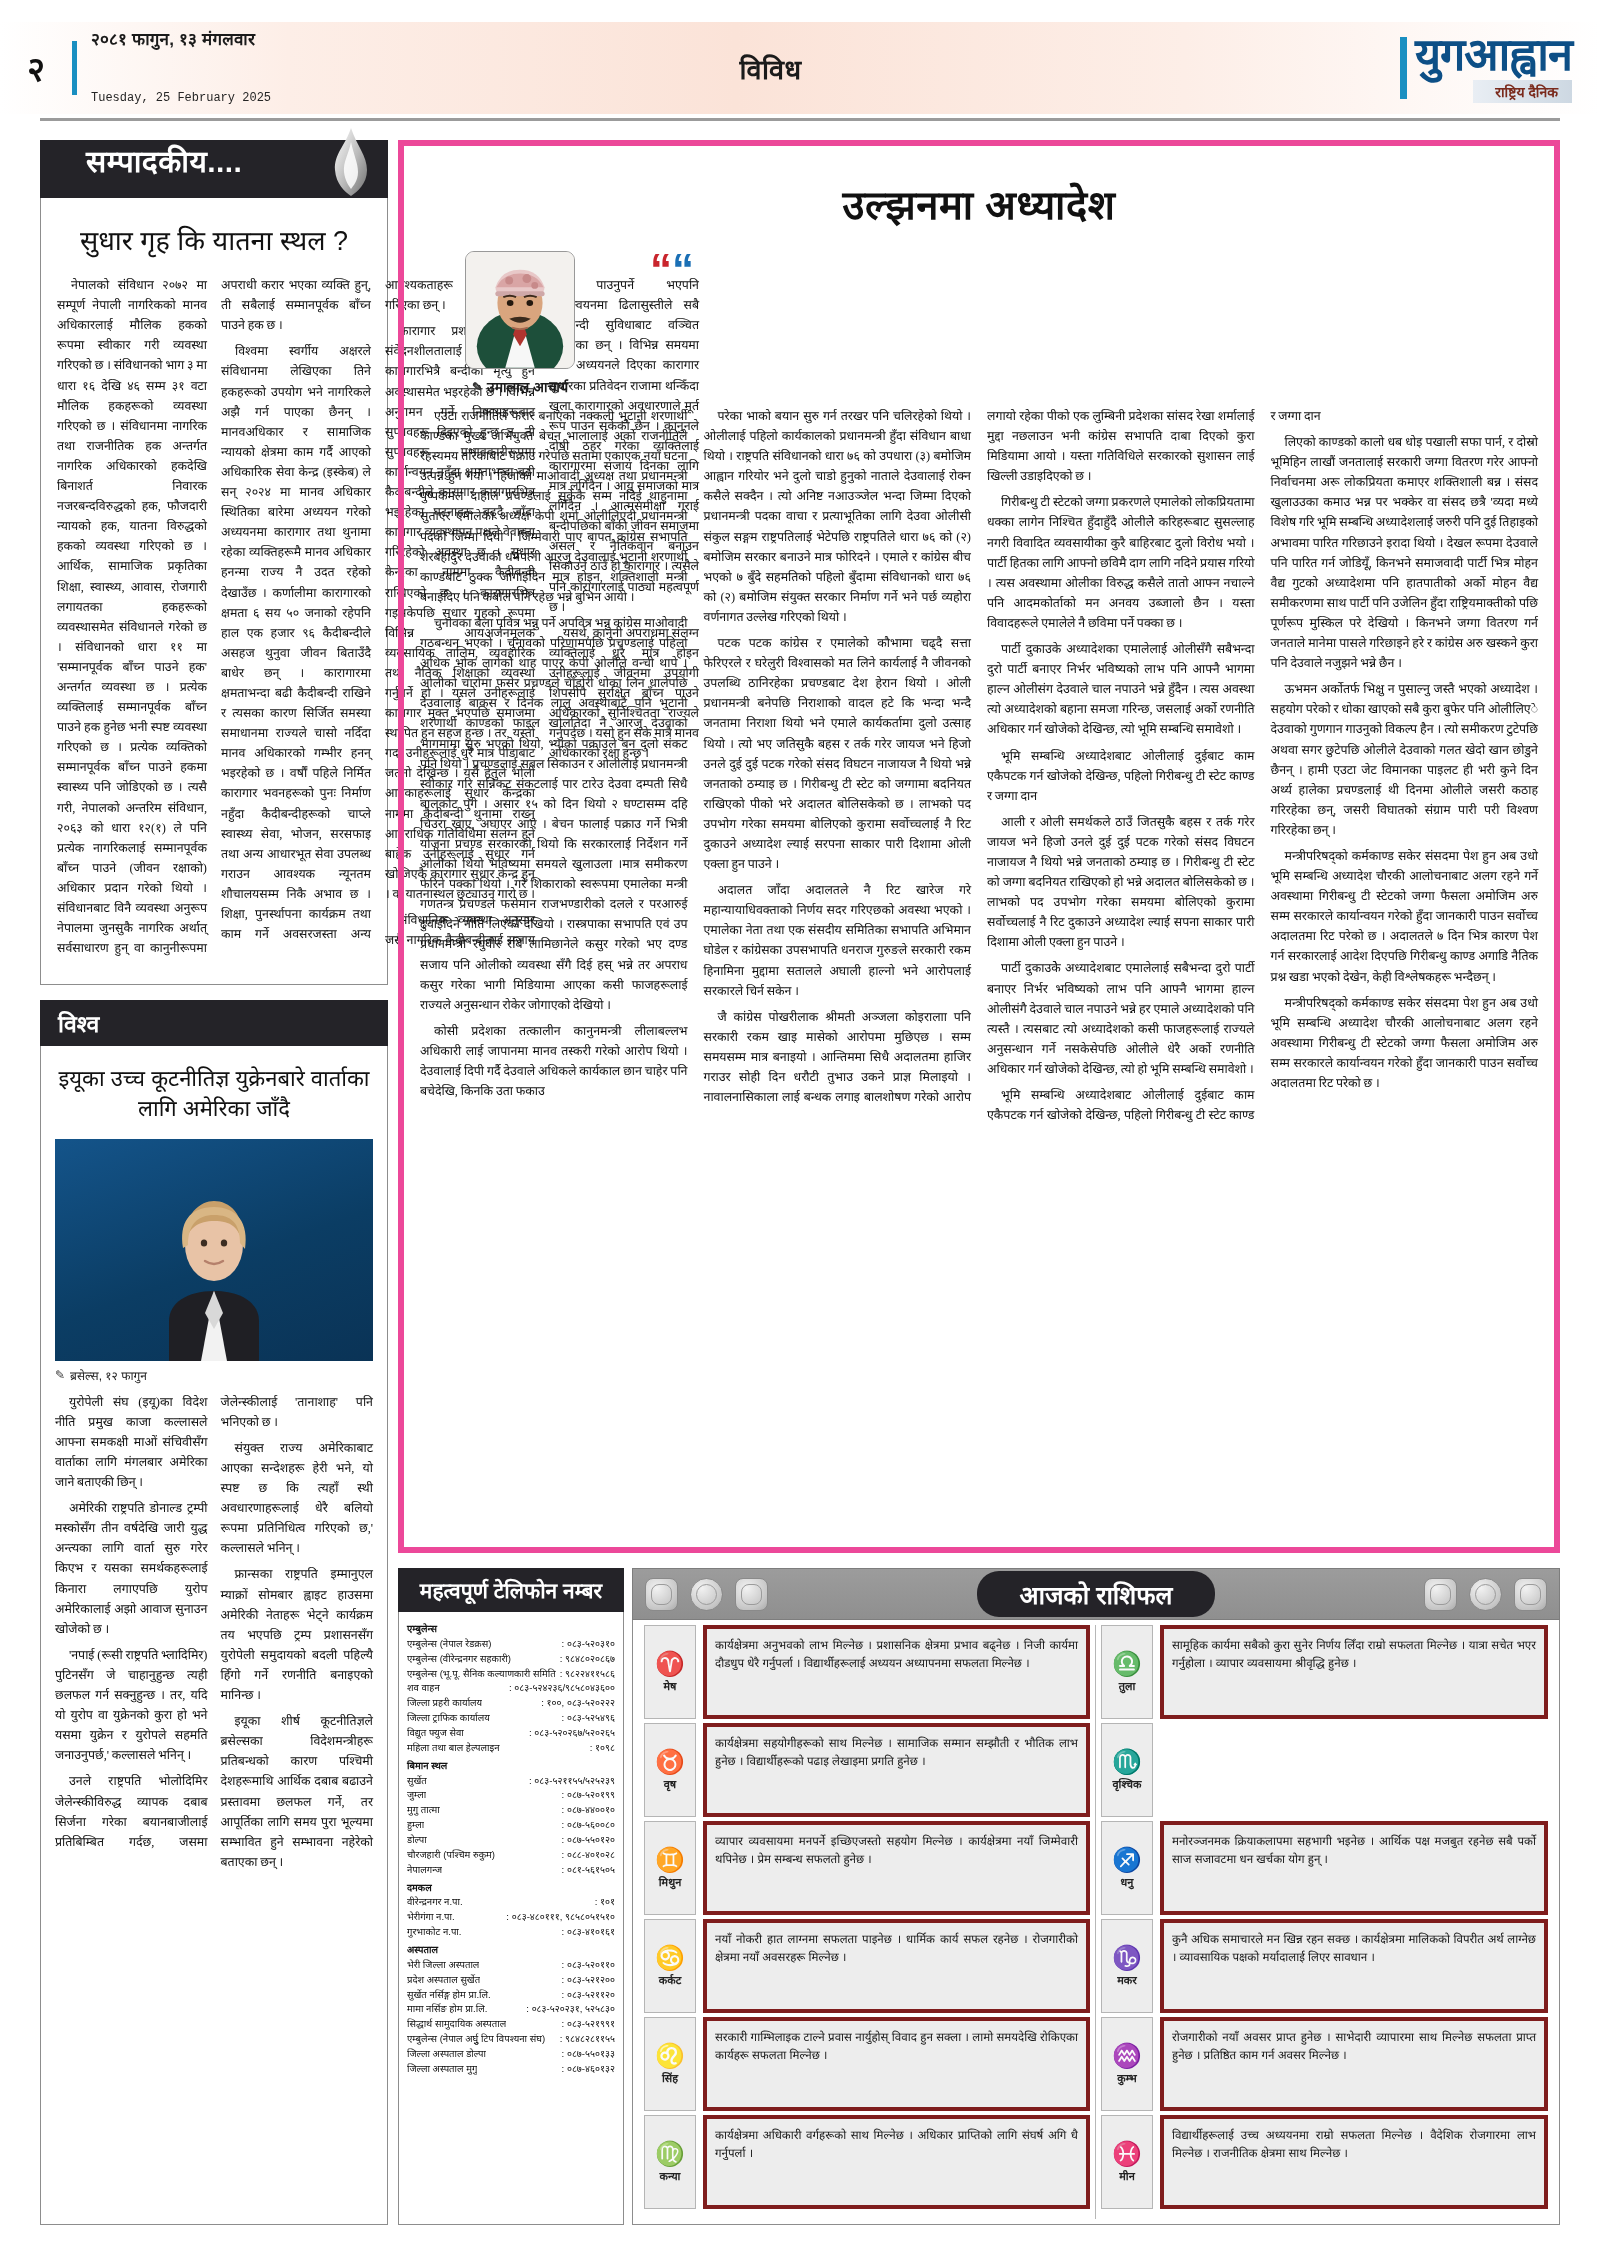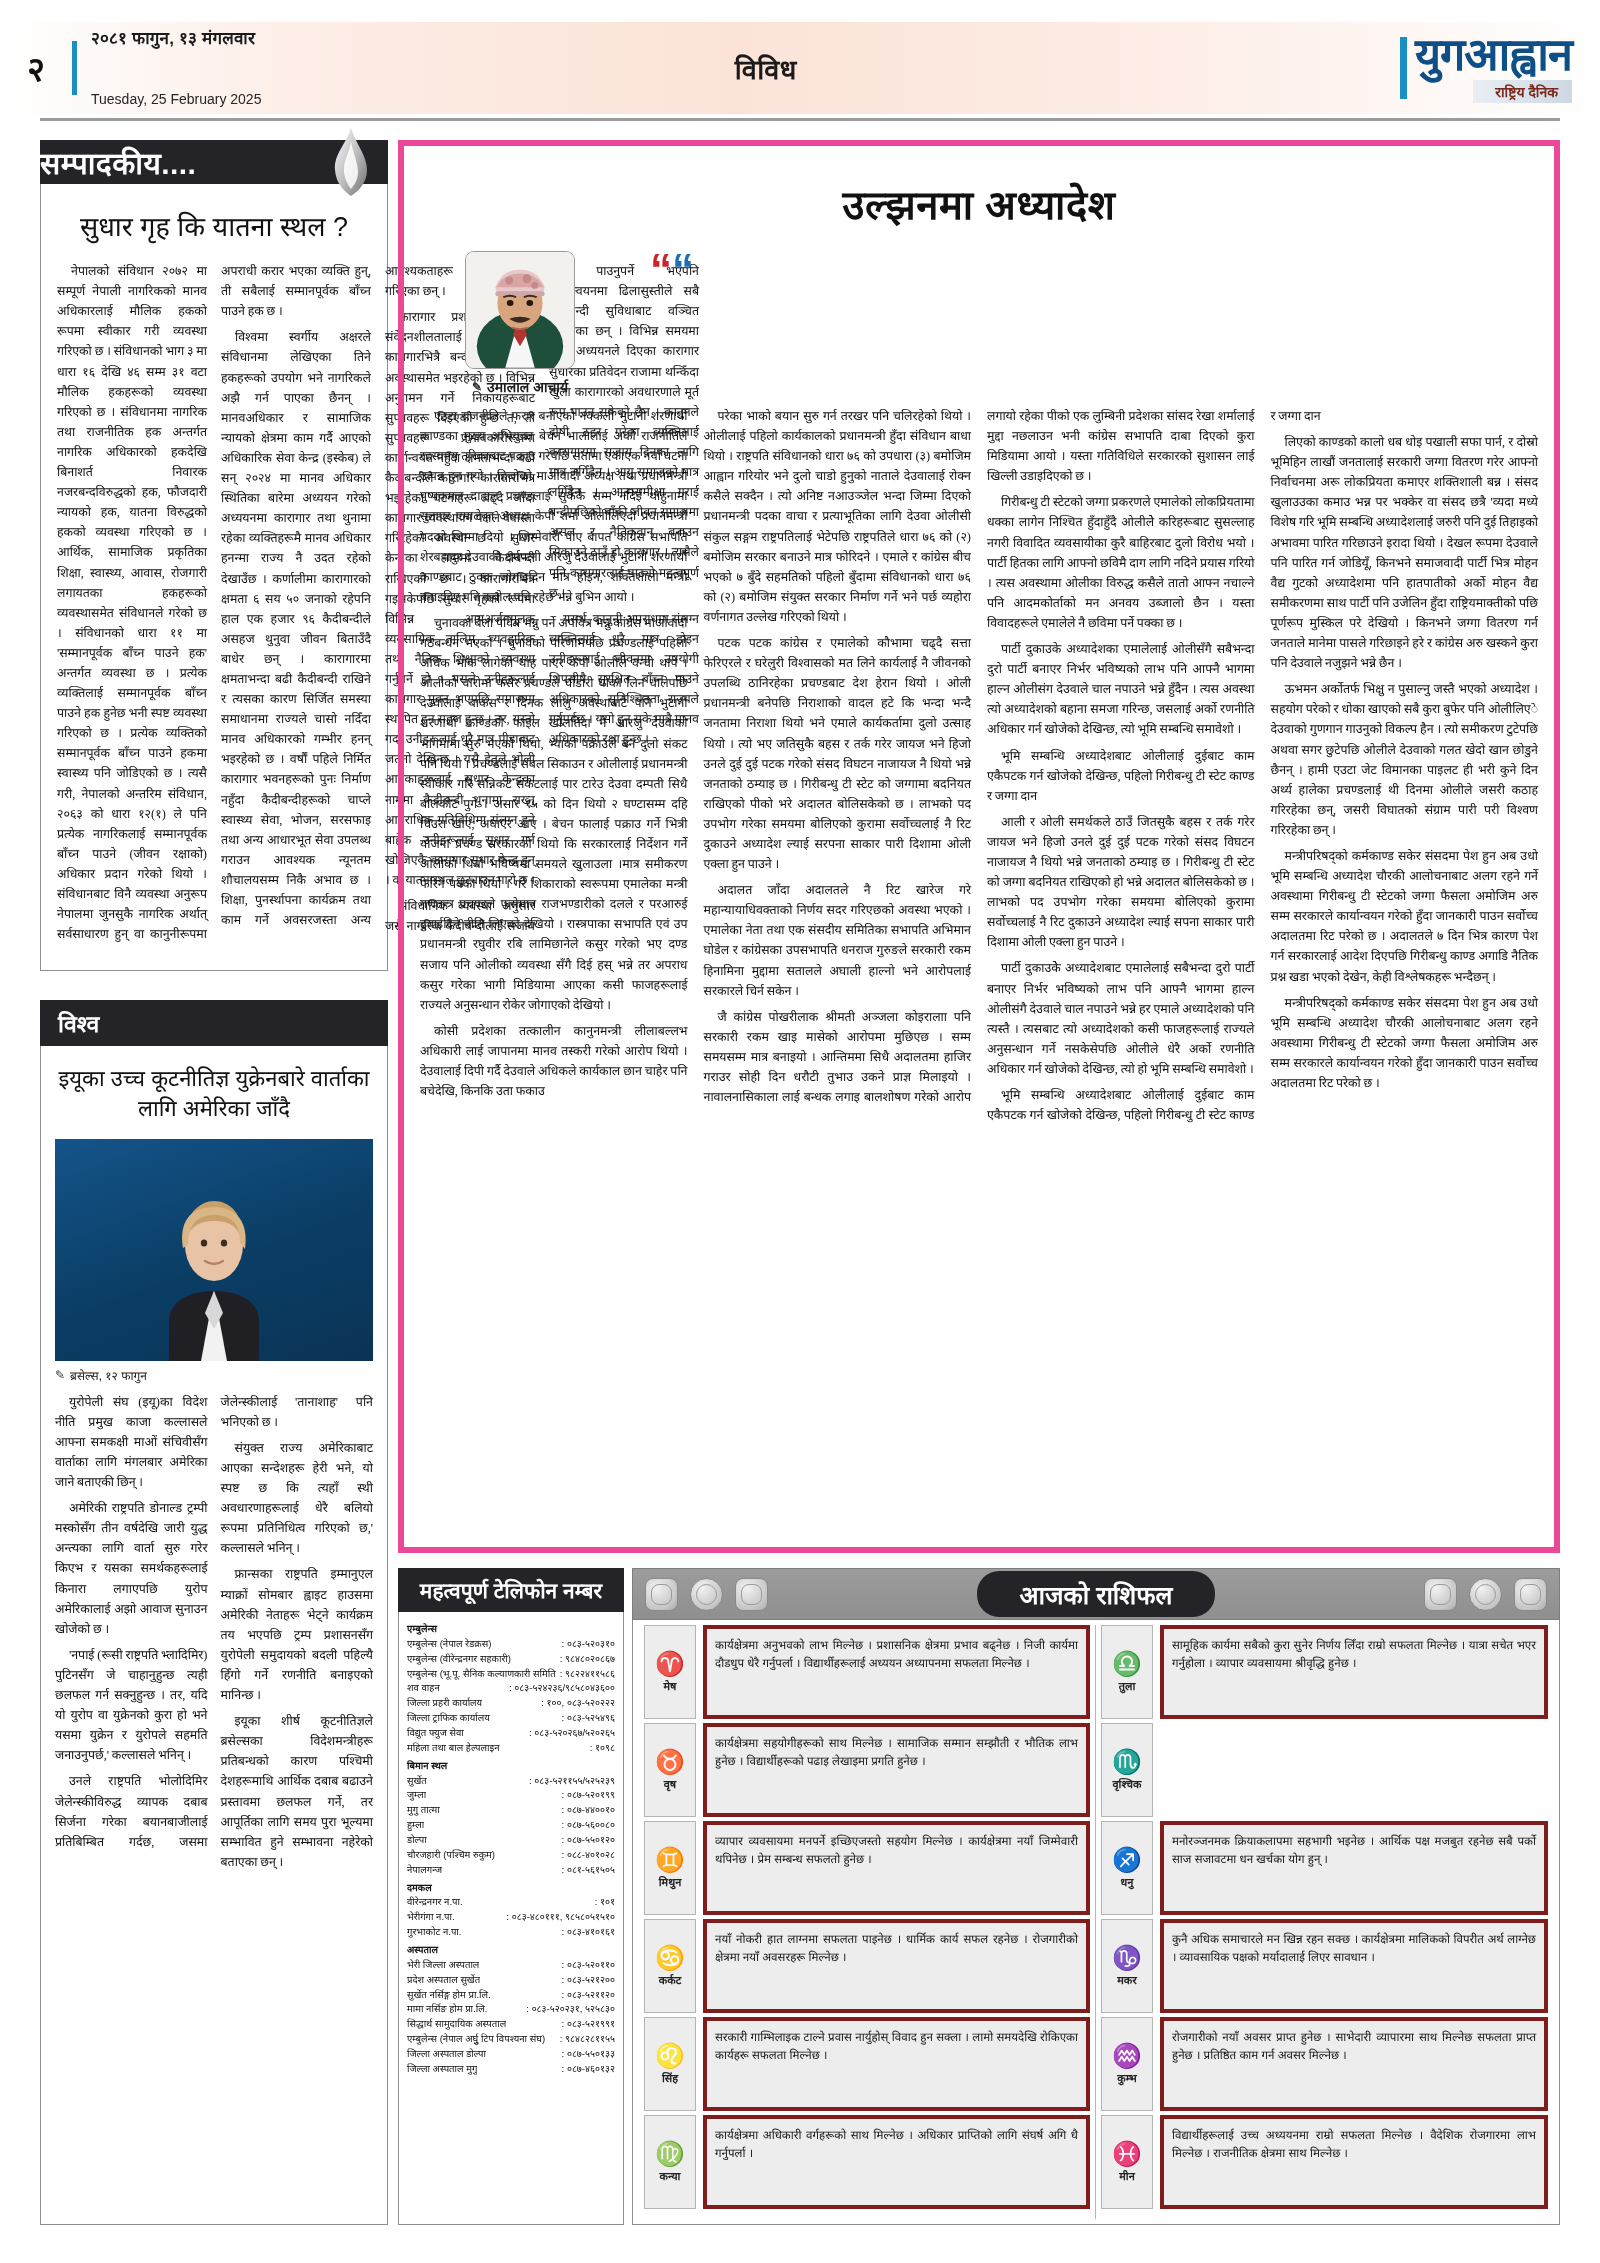--- a/index.html
+++ b/index.html
@@ -40,22 +40,22 @@
     background: #1a8fc1;
     margin-right: 14px;
   }
   .dateblock { line-height: 1.32; }
   .date-np {
     font-family: "Liberation Sans", sans-serif;
     font-size: 17px; font-weight: 600; color: #1b1b1b;
     letter-spacing: .2px;
   }
   .date-en {
-    font-family: Liberation Sans, sans-serif;
-    font-size: 14px; color: #252525; margin-top: 40px;
+    font-family: Liberation Mono, monospace;
+    font-size: 12px; color: #252525; margin-top: 40px;
   }
   .section-name {
     flex: 1;
     text-align: center;
     font-family: "Liberation Sans", sans-serif;
     font-size: 27px;
     font-weight: 700;
     color: #1b1b1b;
     letter-spacing: .5px;
   }
@@ -95,23 +95,24 @@
   }
   .col-text p { margin-bottom: 6px; text-indent: 14px; }
 
   
   .editorial {
     position: absolute; left: 40px; top: 140px;
     width: 348px; height: 845px;
   }
   .edit-head {
     position: relative;
-    height: 44px;
+    height: 58px;
     background: #242328;
-    display: flex; align-items: center;
+    display: flex; 
+    padding-left: 46px;
   }
   .edit-head-title {
     color: #fff;
     font-family: "Liberation Sans", sans-serif;
     font-size: 30px; font-weight: 700;
     letter-spacing: .4px;
   }
   .flame {
     position: absolute; right: 10px; top: -14px;
     width: 54px; height: 76px;

